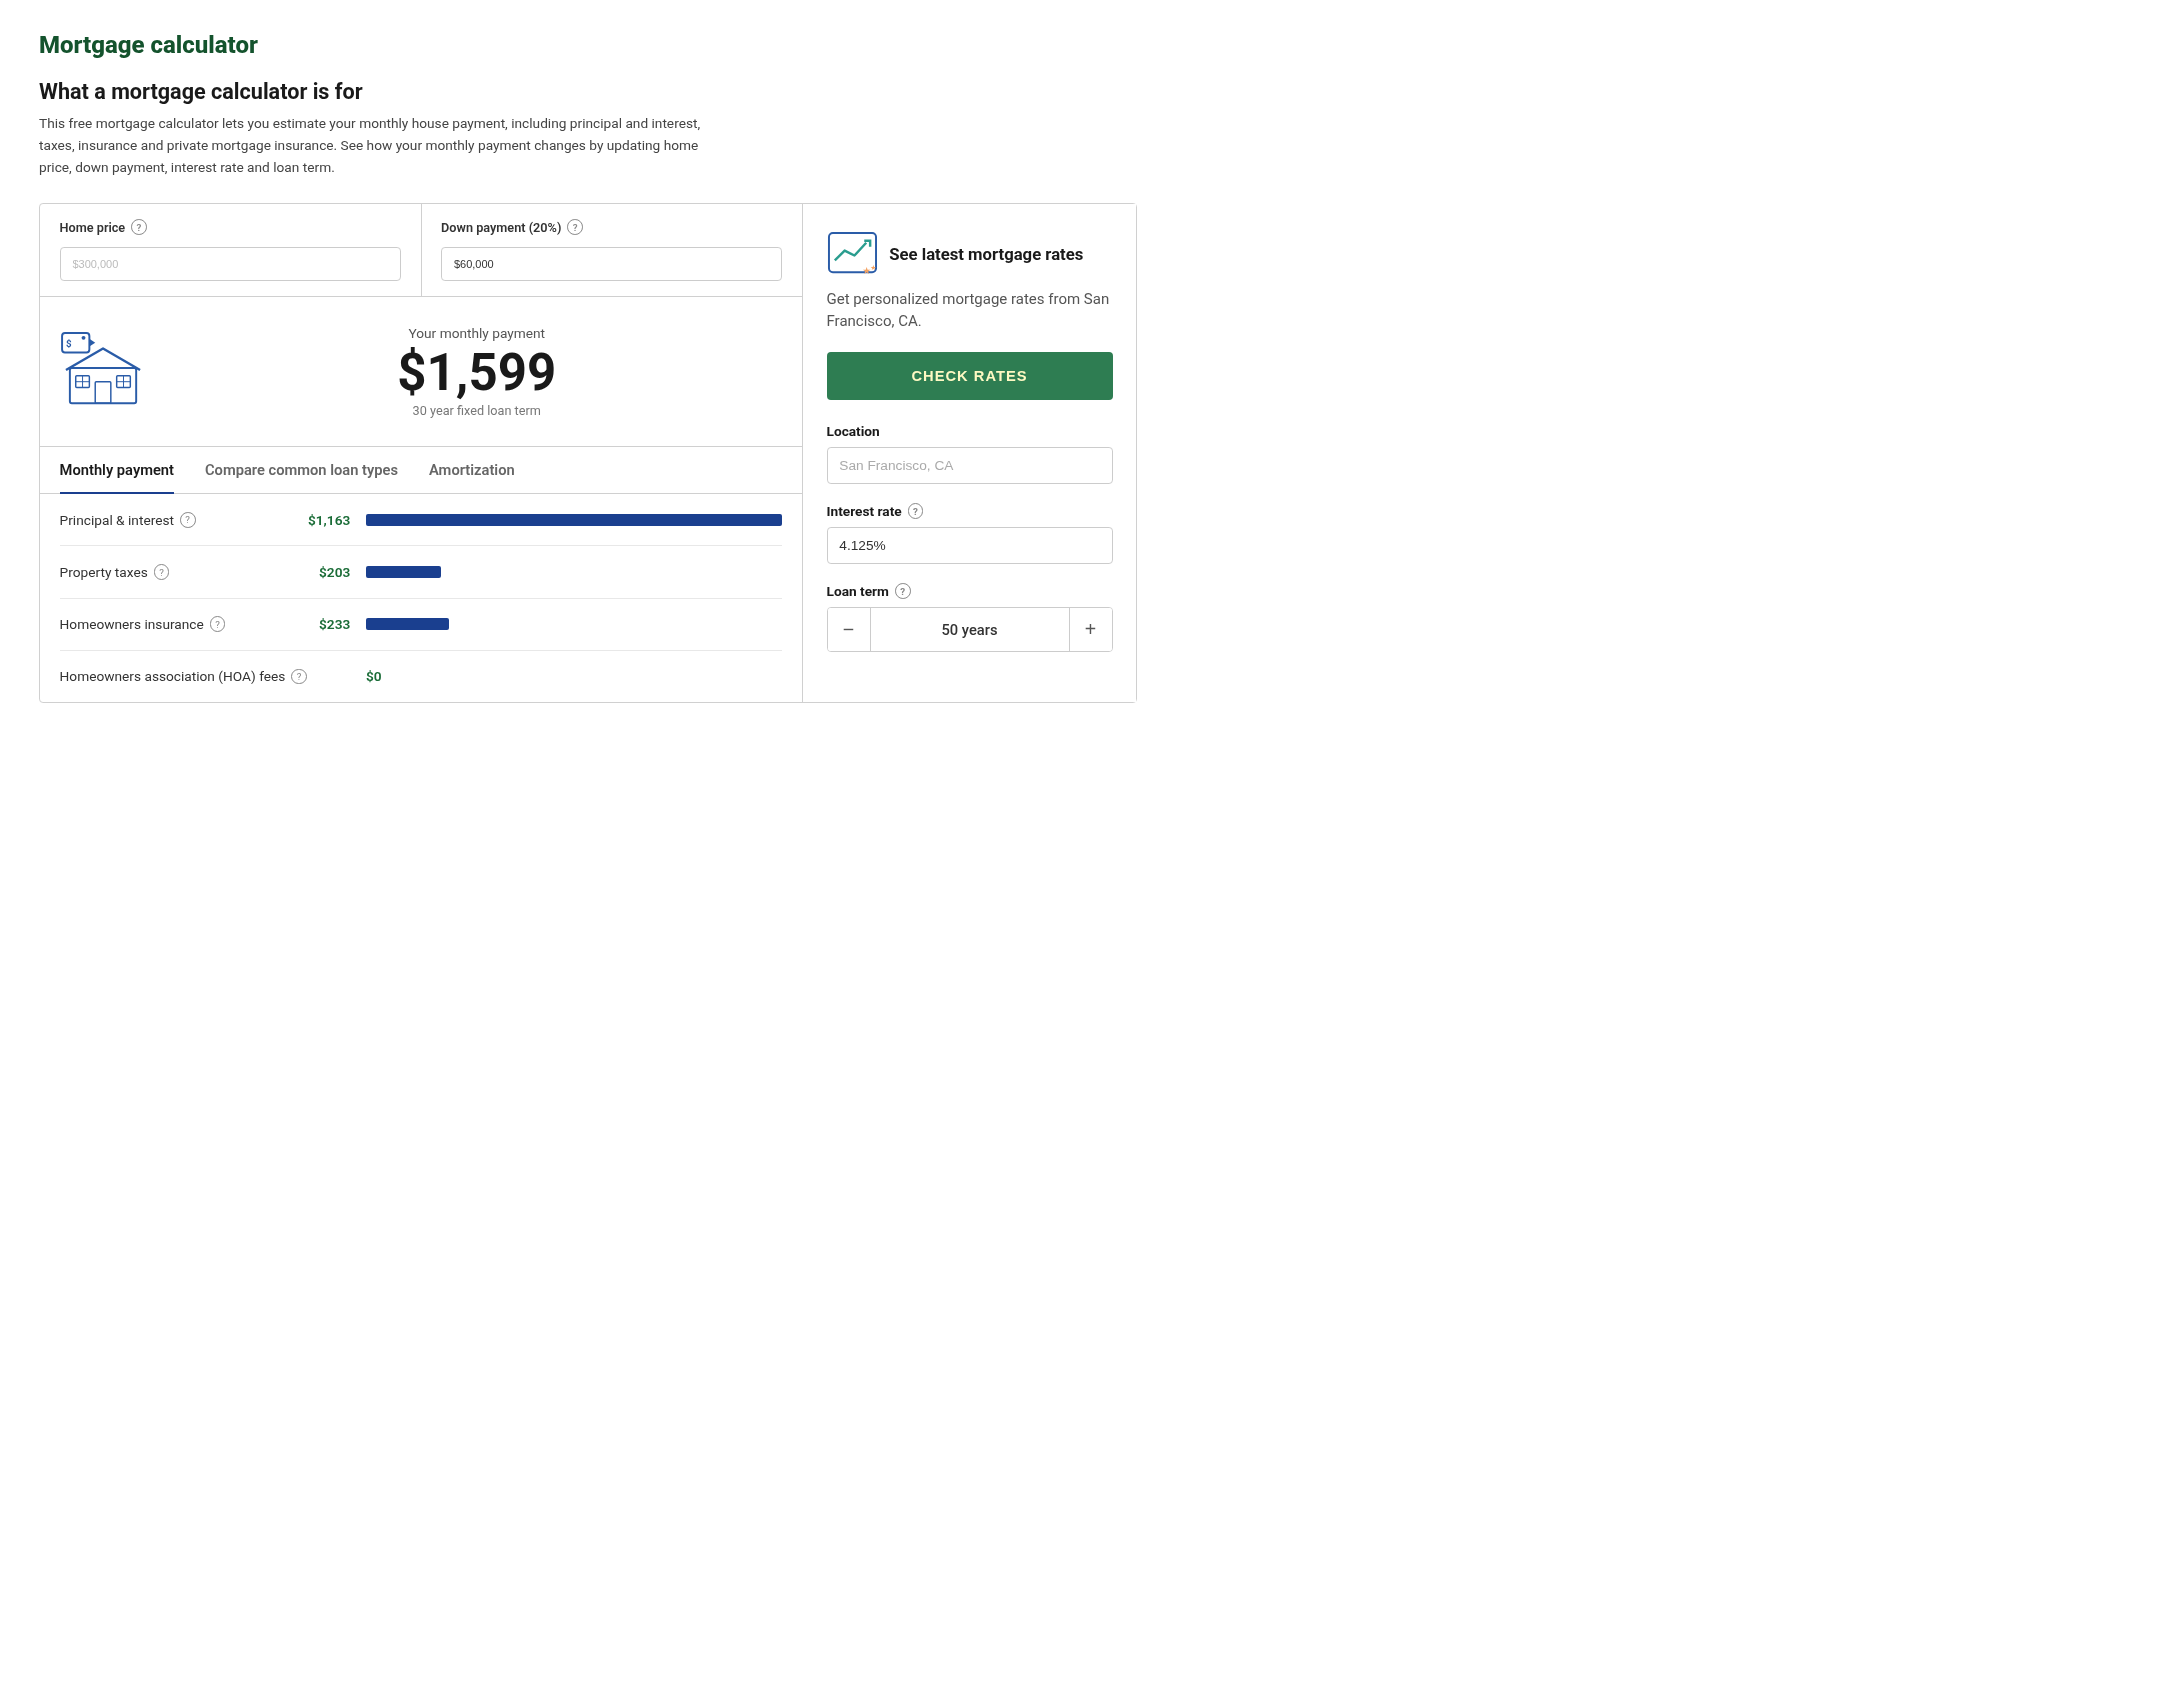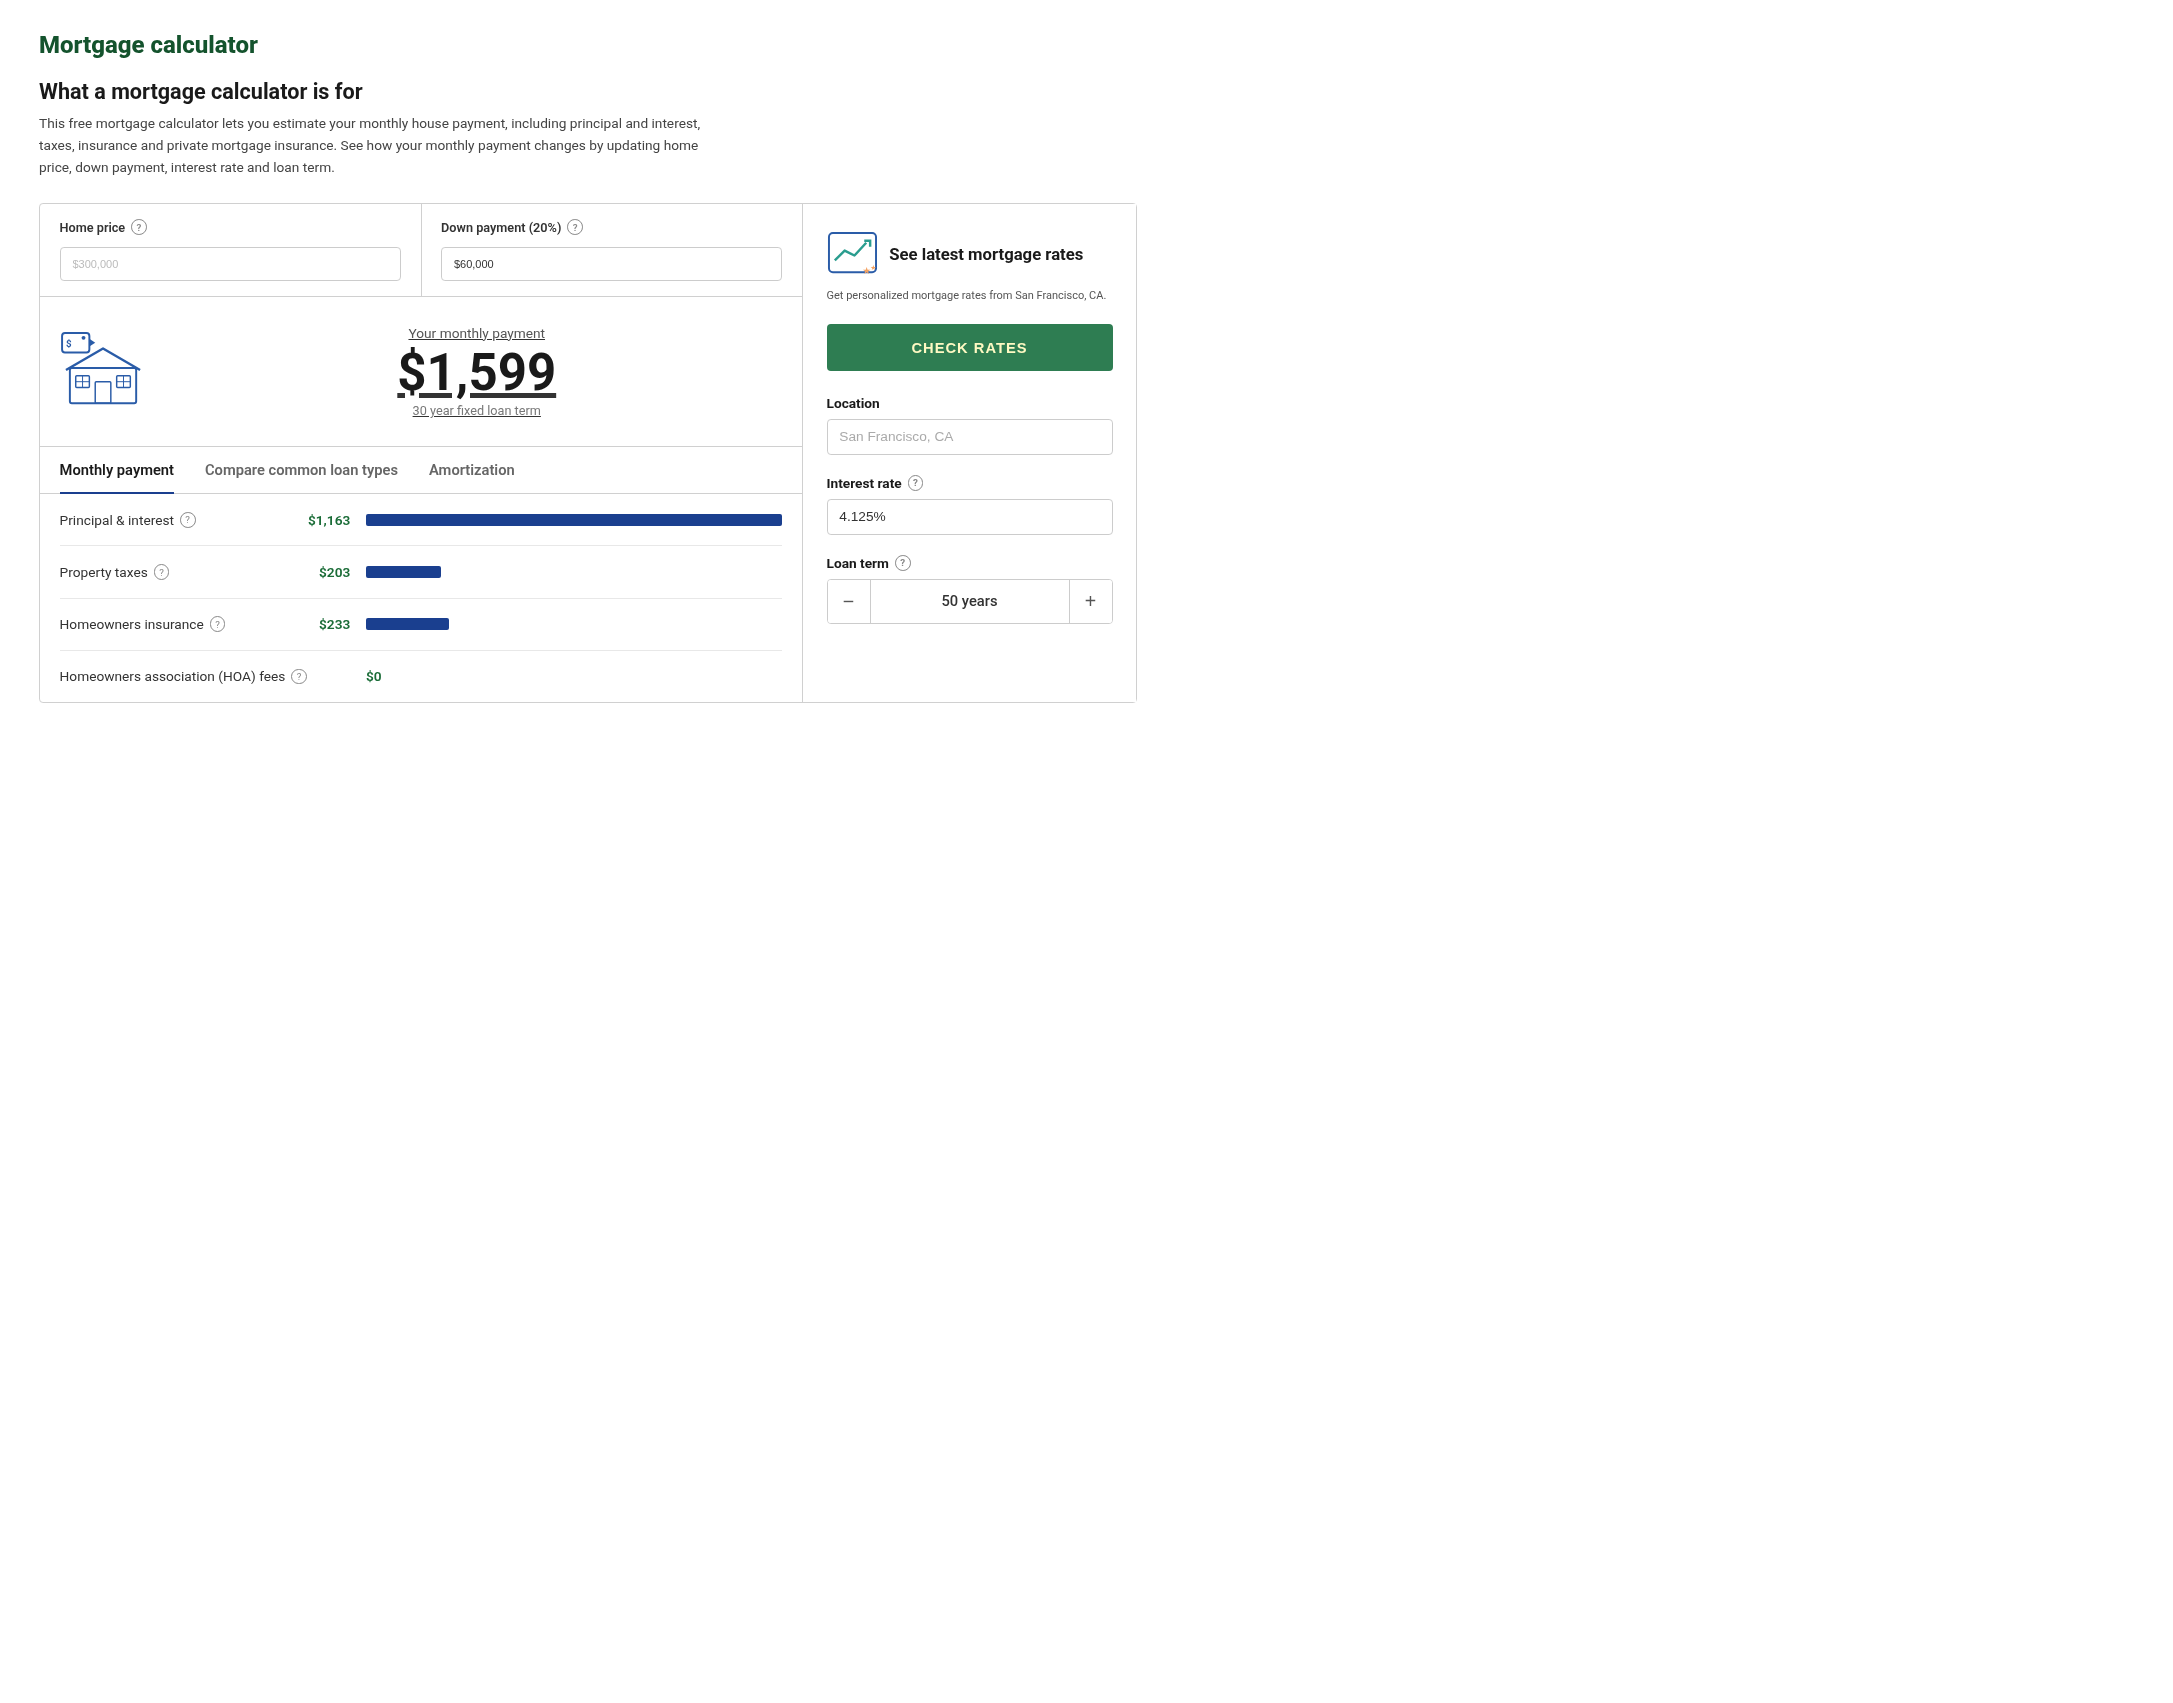--- a/index.html
+++ b/index.html
@@ -118,21 +118,20 @@
     }
 
     .house-svg {
       width: 88px;
       height: 78px;
     }
 
     .payment-info {
       text-align: center;
       flex: 1;
-      text-decoration: underline;
     }
 
     .payment-label-text {
       font-size: 13.7px;
       color: #555;
       margin-bottom: 5.9px;
     }
 
     .payment-amount {
       font-size: 51px;
@@ -230,21 +229,21 @@
       flex-shrink: 0;
     }
 
     .rates-title {
       font-size: 16.7px;
       font-weight: 700;
       color: #1a1a1a;
     }
 
     .rates-subtitle {
-      font-size: 11px;
+      font-size: 15px;
       color: #555;
       margin-bottom: 19.6px;
       line-height: 1.5;
     }
 
     .check-rates-btn {
       display: block;
       width: 100%;
       padding: 15.7px;
       background: #2e7d52;

